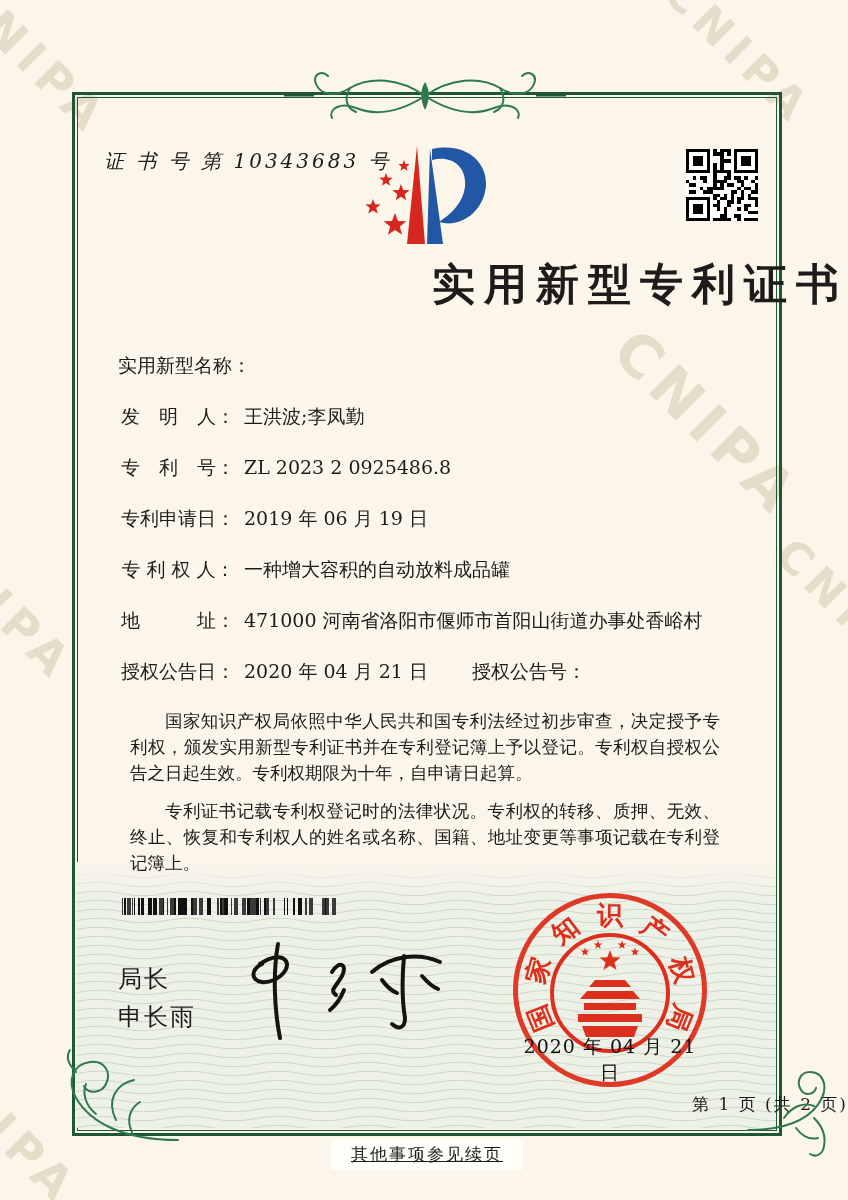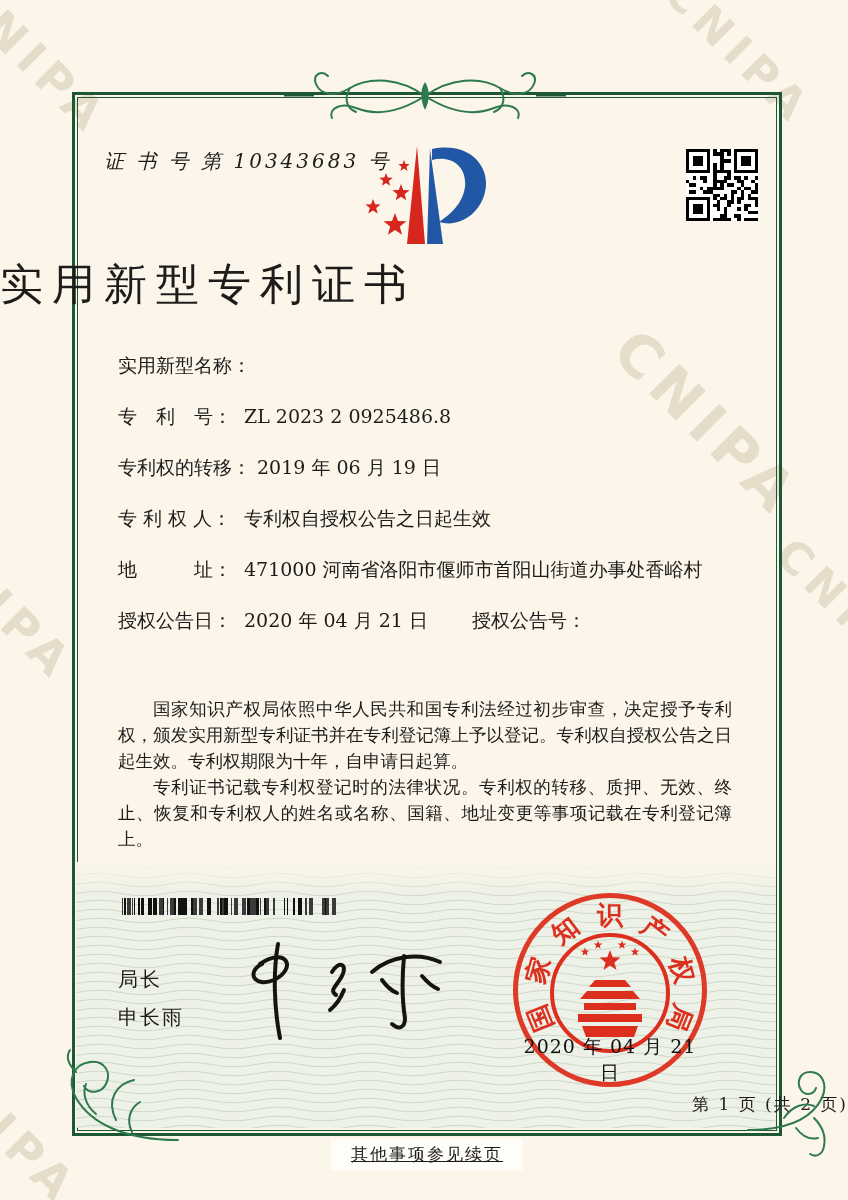--- a/index.html
+++ b/index.html
@@ -21,40 +21,40 @@
   .frame{position:absolute;left:72px;top:92px;width:704px;height:1038px;
          border:3px solid var(--green);}
   .frame::after{content:"";position:absolute;inset:2px;border:1px solid var(--green);}
 
   .certno{left:104px;top:148px;font-size:20px;letter-spacing:3px;font-style:italic;}
 
   .logo{left:358px;top:140px;width:132px;height:118px;}
 
   .qr{left:686px;top:149px;width:72px;height:72px;background:#fff;}
 
-  .title{left:0;top:256px;width:848px;text-align:left;font-size:43px;font-weight:400;
+  .title{left:0;top:256px;width:848px;text-align:right;font-size:43px;font-weight:700;
          letter-spacing:9px;}
 
-  .fields{left:118px;top:352px;width:614px;font-size:19px;}
+  .fields{left:118px;top:352px;width:614px;font-size:19px;text-align:center;}
   .frow{display:flex;align-items:baseline;line-height:27px;margin-bottom:24px;white-space:nowrap;}
   .flabel{display:inline-block;min-width:120px;}
   .fval{margin-left:6px;}
   .pair2{margin-left:44px;}
 
   .bodytext{left:118px;top:696px;width:614px;font-size:17.5px;line-height:26px;
             text-align:justify;font-style:normal;}
-  .bodytext p{margin:0;text-indent:2em;}
+  .bodytext p{margin:12px;text-indent:2em;}
 
   .waves{left:76px;top:862px;width:700px;height:266px;background:var(--wavebg);}
   .waves::before{content:"";position:absolute;left:0;top:0;width:100%;height:34px;
                  background:linear-gradient(var(--paper),rgba(251,245,234,0));}
 
   .barcode{left:122px;top:898px;width:216px;height:17px;}
 
-  .director{left:118px;top:960px;font-size:20px;letter-spacing:2px;line-height:38px;
+  .director{left:118px;top:960px;font-size:24px;letter-spacing:2px;line-height:38px;
             font-family:"DejaVu Sans","Liberation Sans",sans-serif;}
   .signature{left:232px;top:938px;width:220px;height:105px;}
 
   .seal{left:513px;top:893px;width:194px;height:194px;}
   .seal .ring{position:absolute;inset:0;border:5px solid var(--sealred);border-radius:50%;
               opacity:.95;}
   .seal .ringchar{position:absolute;font-size:26px;font-weight:bold;color:var(--sealred);
                   width:26px;height:28px;text-align:center;line-height:28px;}
   .sealdate{left:518px;top:1034px;width:184px;text-align:center;font-size:19px;
             letter-spacing:1px;color:#111;z-index:5;}
@@ -238,30 +238,34 @@
     <rect x="2" y="16" width="3" height="3" fill="#000"></rect>
   </svg>
 
 <div class="abs title">实用新型专利证书</div>
 
 <div class="abs fields">
   <div class="frow">
     <span class="flabel">实用新型名称：</span>
   </div>
   <div class="frow">
+    <span class="flabel">发　明　人：</span>
+    <span class="fval">王洪波;李凤勤</span>
+  </div>
+  <div class="frow">
     <span class="flabel">专　利　号：</span>
     <span class="fval">ZL 2023 2 0925486.8</span>
   </div>
   <div class="frow">
-    <span class="flabel">专利权的转移：</span>
+    <span class="flabel">专利申请日：</span>
     <span class="fval">2019 年 06 月 19 日</span>
   </div>
   <div class="frow">
     <span class="flabel">专 利 权 人：</span>
-    <span class="fval">专利权自授权公告之日起生效</span>
+    <span class="fval">一种增大容积的自动放料成品罐</span>
   </div>
   <div class="frow">
     <span class="flabel">地　　　址：</span>
     <span class="fval">471000 河南省洛阳市偃师市首阳山街道办事处香峪村</span>
   </div>
   <div class="frow">
     <span class="flabel">授权公告日：</span>
     <span class="fval">2020 年 04 月 21 日</span>
     <span class="pair2">授权公告号：</span>
   </div>

